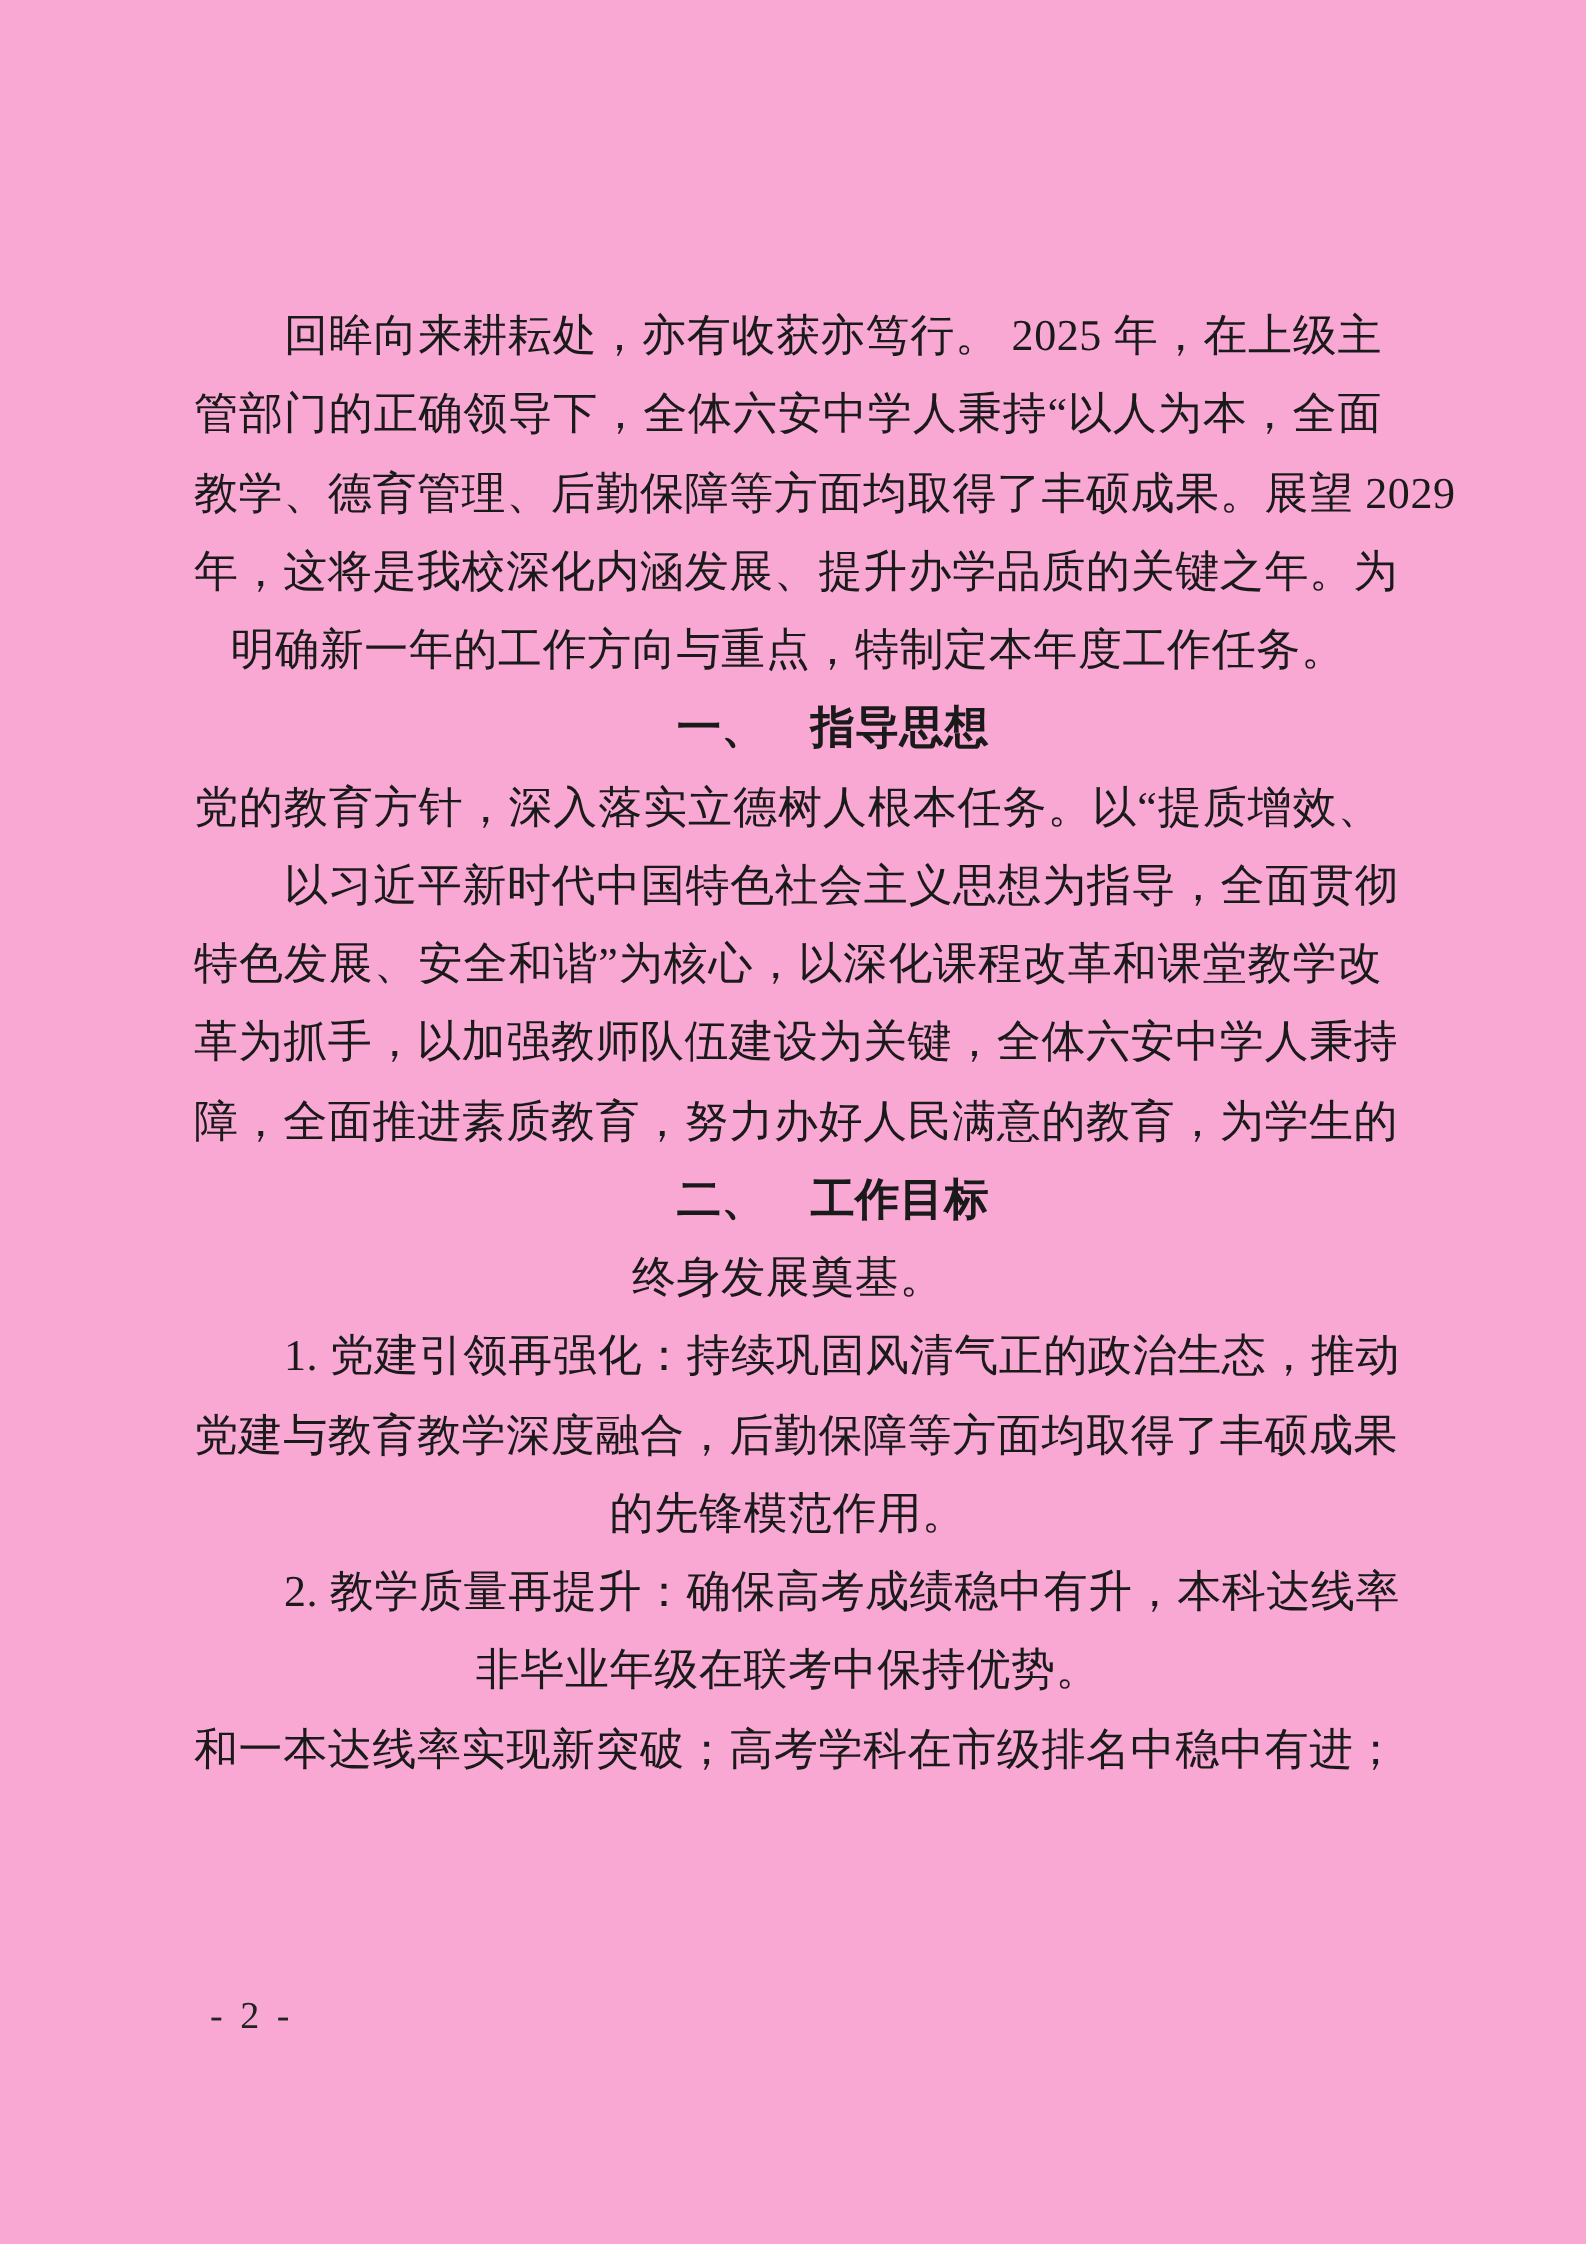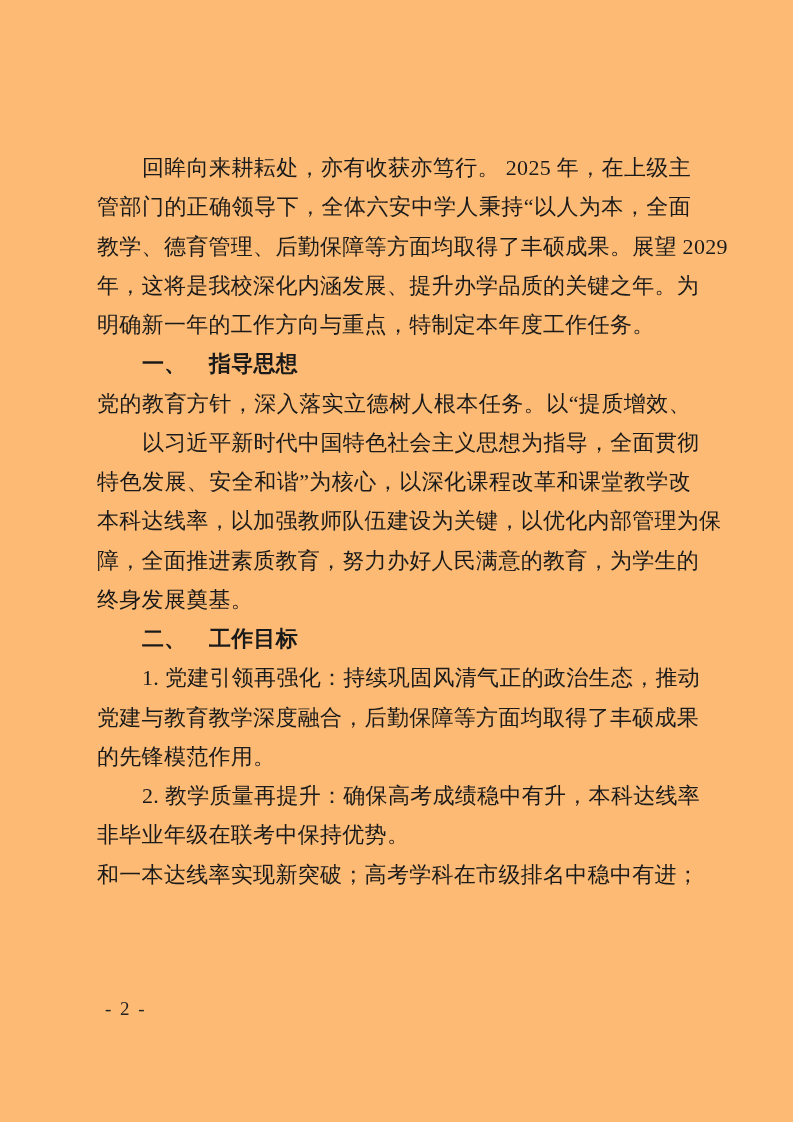--- a/index.html
+++ b/index.html
@@ -4,37 +4,37 @@
 <style>
   html, body {
     margin: 0;
     padding: 0;
     background: #ffffff;
   }
   .page {
     position: relative;
     width: 793px;
     height: 1122px;
-    background: #fdba74;
+    background: #f9a8d4;
     overflow: hidden;
     font-family: "Liberation Serif", "DejaVu Serif", serif;
     color: #1a1a1a;
   }
   .text-block {
     position: absolute;
     left: 97px;
     top: 148px;
     width: 594px;
     font-size: 22px;
   }
   .line {
     height: 39.25px;
     line-height: 39.25px;
     white-space: nowrap;
-    text-align: left;
+    text-align: center;
     letter-spacing: 0.3px;
   }
   .line.fill {
     text-align: justify;
     text-align-last: justify;
     text-justify: inter-character;
   }
   .line.indent {
     text-indent: 45px;
   }
@@ -61,24 +61,24 @@
   <div class="text-block">
     <div class="line fill indent">回眸向来耕耘处，亦有收获亦笃行。 2025 年，在上级主</div>
     <div class="line fill">管部门的正确领导下，全体六安中学人秉持“以人为本，全面</div>
     <div class="line fill">教学、德育管理、后勤保障等方面均取得了丰硕成果。展望 2029</div>
     <div class="line fill">年，这将是我校深化内涵发展、提升办学品质的关键之年。为</div>
     <div class="line">明确新一年的工作方向与重点，特制定本年度工作任务。</div>
     <div class="line heading">一、　指导思想</div>
     <div class="line fill">党的教育方针，深入落实立德树人根本任务。以“提质增效、</div>
     <div class="line fill indent">以习近平新时代中国特色社会主义思想为指导，全面贯彻</div>
     <div class="line fill">特色发展、安全和谐”为核心，以深化课程改革和课堂教学改</div>
-    <div class="line fill">本科达线率，以加强教师队伍建设为关键，以优化内部管理为保</div>
+    <div class="line fill">革为抓手，以加强教师队伍建设为关键，全体六安中学人秉持</div>
     <div class="line fill">障，全面推进素质教育，努力办好人民满意的教育，为学生的</div>
+    <div class="line heading">二、　工作目标</div>
     <div class="line">终身发展奠基。</div>
-    <div class="line heading">二、　工作目标</div>
     <div class="line fill indent">1. 党建引领再强化：持续巩固风清气正的政治生态，推动</div>
     <div class="line fill">党建与教育教学深度融合，后勤保障等方面均取得了丰硕成果</div>
     <div class="line">的先锋模范作用。</div>
     <div class="line fill indent">2. 教学质量再提升：确保高考成绩稳中有升，本科达线率</div>
     <div class="line">非毕业年级在联考中保持优势。</div>
     <div class="line fill">和一本达线率实现新突破；高考学科在市级排名中稳中有进；</div>
   </div>
 
   <div class="page-number">- 2 -</div>
 </div>

